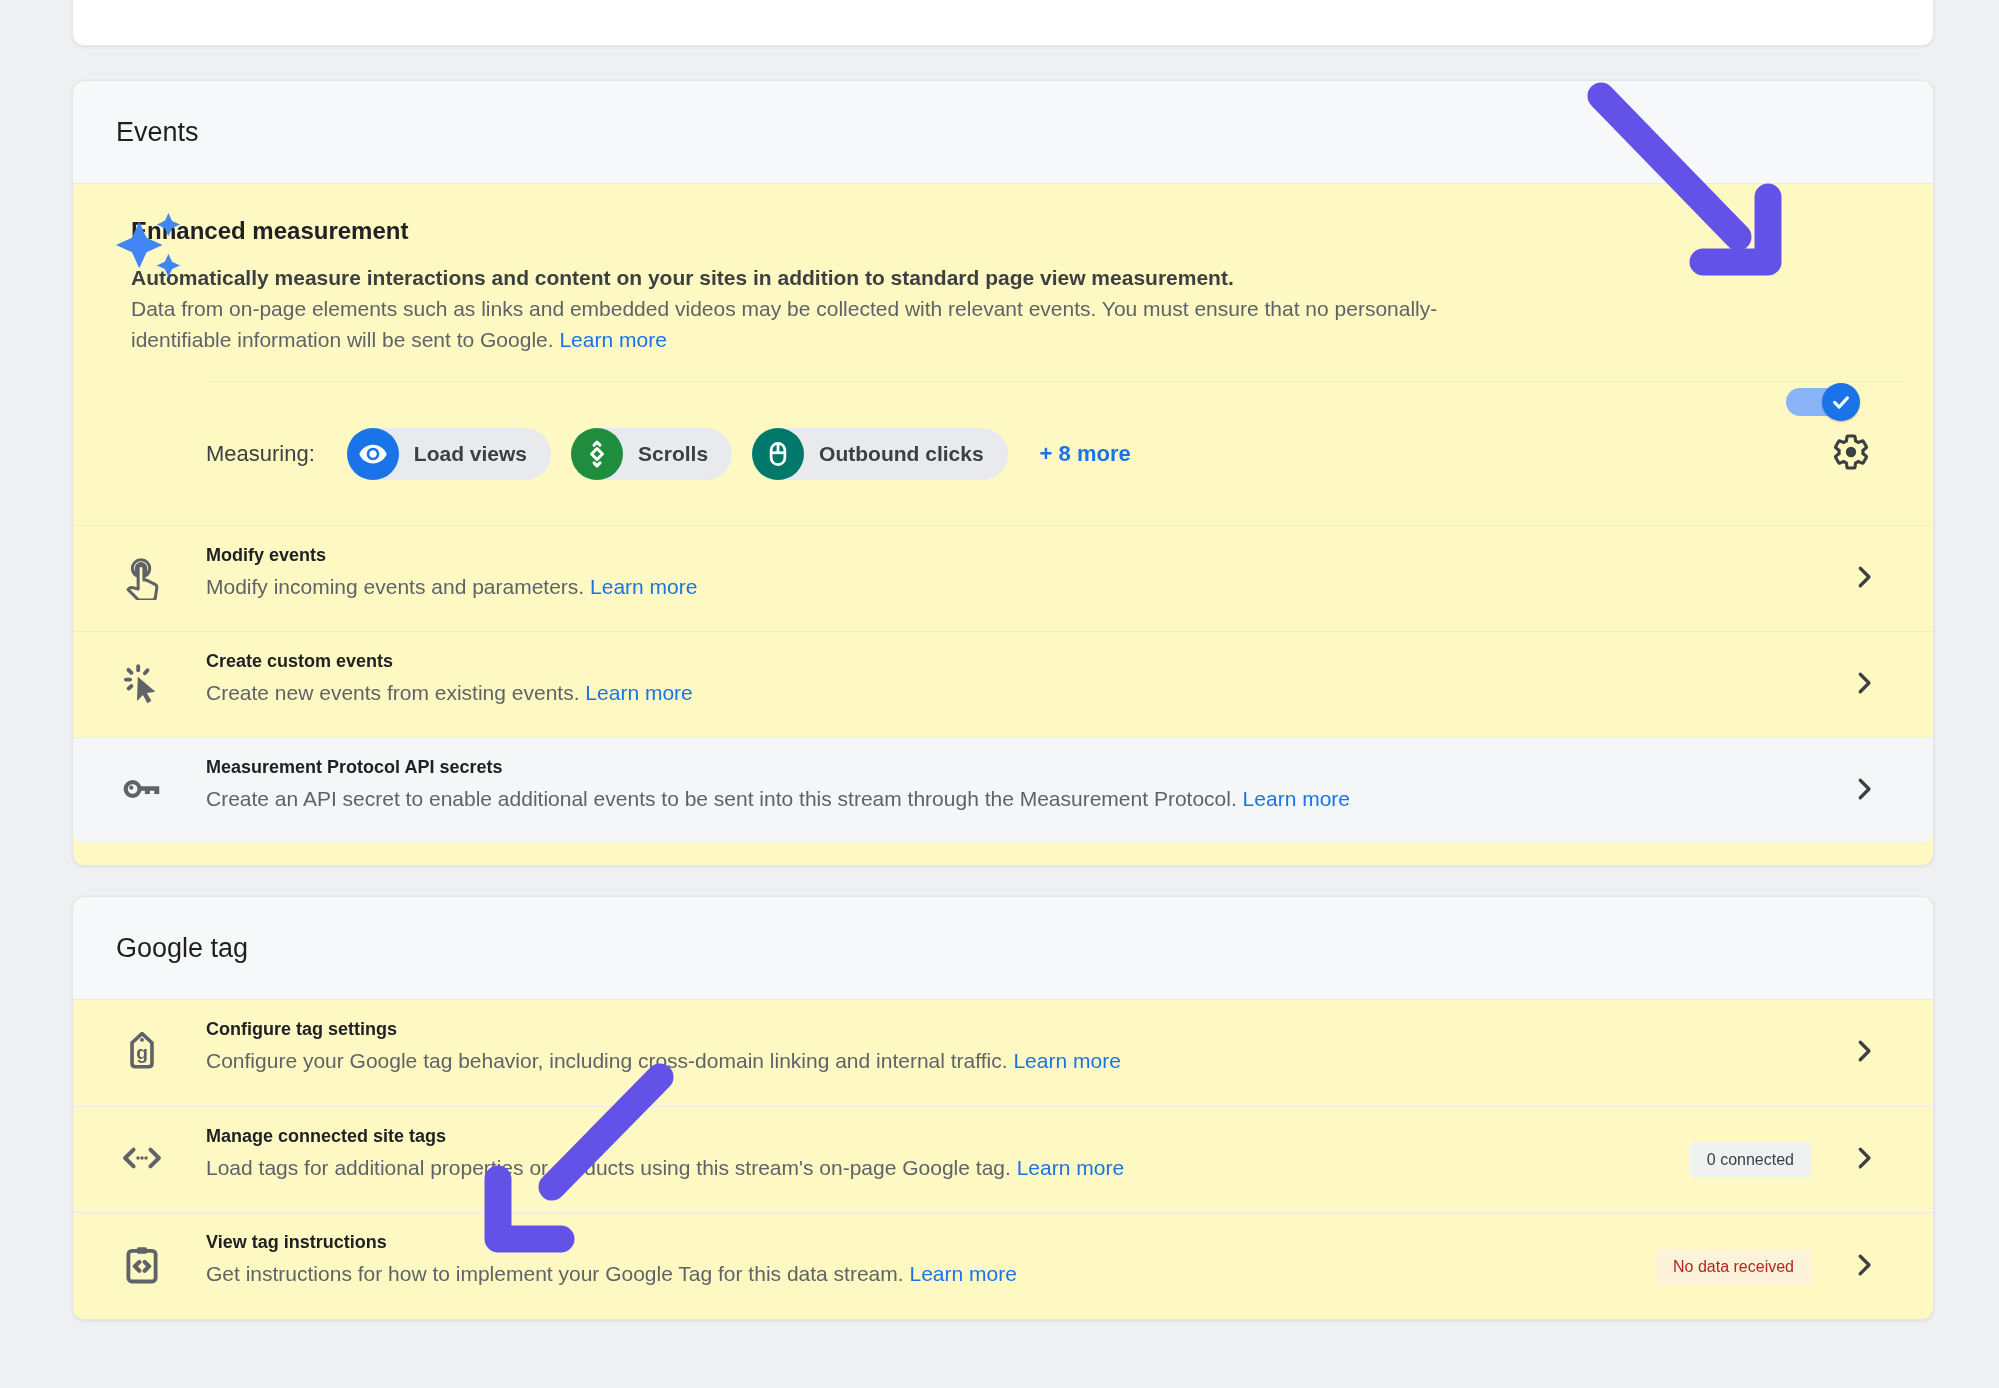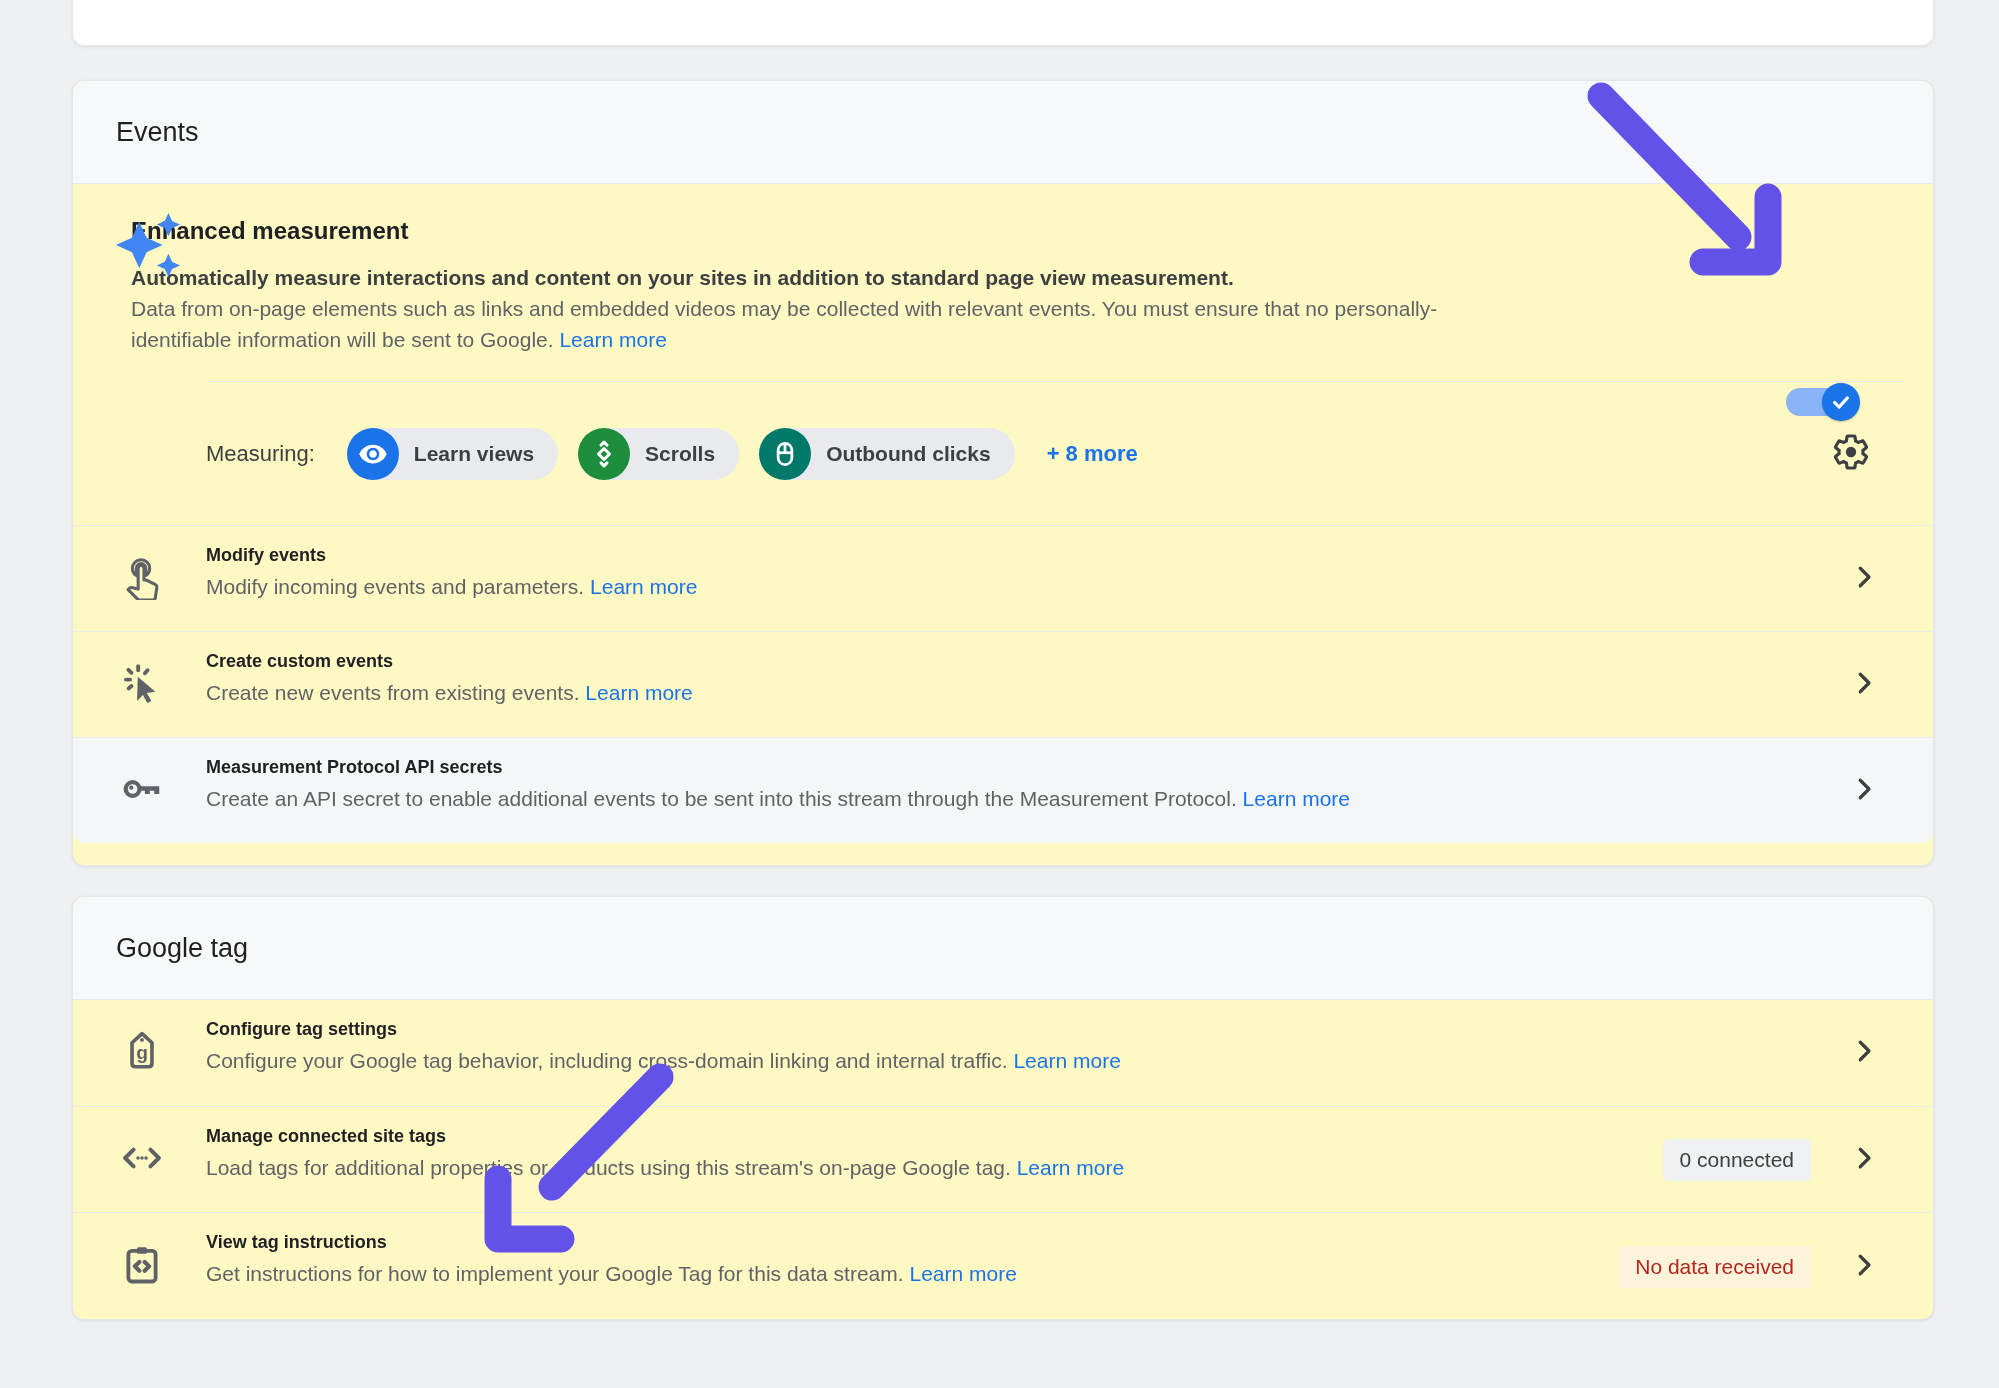--- a/index.html
+++ b/index.html
@@ -65,21 +65,21 @@
   
   .row { position: relative; height: 106px; border-top: 1px solid #e9ebee; padding: 19px 260px 0 133px; cursor: pointer; }
   .row-icon { position: absolute; left: 46px; top: 50%; transform: translateY(-50%); }
   .row-title { font-size: 18px; font-weight: 700; color: #202124; }
   .row-desc { margin-top: 9px; font-size: 21px; color: #5f6368; white-space: nowrap; }
   .chevron { position: absolute; right: 54px; top: 50%; transform: translateY(-50%); }
   .row-gray { background: #f5f6f8; border-radius: 0 0 12px 12px; }
   .row-last { height: 109px; border-radius: 0 0 12px 12px; }
   .badge {
     position: absolute; right: 122px; top: 50%; transform: translateY(-50%);
-    font-size: 21px; padding: 9px 17px; border-radius: 4px; white-space: nowrap;
+    font-size: 16px; padding: 9px 17px; border-radius: 4px; white-space: nowrap;
   }
   .badge-neutral { background: #f0f1f3; color: #3c4043; }
   .badge-warning { background: #fdf3da; color: #b3261e; }
   #arrows { position: absolute; left: 0; top: 0; z-index: 30; pointer-events: none; }
 </style>
 </head>
 <body>
 
 <div id="screen">
 
@@ -121,21 +121,21 @@
 
       <div class="measuring">
         <span class="measuring-label">Measuring:</span>
 
         <span class="chip">
           <span class="chip-circle" style="background:#1a73e8">
             <svg width="30" height="30" viewBox="0 0 24 24">
               <path fill="#fff" d="M12 4.5C7 4.5 2.73 7.61 1 12c1.73 4.39 6 7.5 11 7.5s9.27-3.11 11-7.5c-1.73-4.39-6-7.5-11-7.5zM12 17c-2.76 0-5-2.24-5-5s2.24-5 5-5 5 2.24 5 5-2.24 5-5 5zm0-8c-1.66 0-3 1.34-3 3s1.34 3 3 3 3-1.34 3-3-1.34-3-3-3z"></path>
             </svg>
           </span>
-          <span class="chip-label">Learn views</span>
+          <span class="chip-label">Load views</span>
         </span>
 
         <span class="chip">
           <span class="chip-circle" style="background:#1e8e3e">
             <svg width="30" height="30" viewBox="0 0 24 24" fill="none" stroke="#fff" stroke-width="2.4" stroke-linejoin="round" stroke-linecap="round">
               <path d="M12 7.6 L16.4 12 L12 16.4 L7.6 12 Z"></path>
               <path d="M9.6 4.9 L12 2.5 L14.4 4.9"></path>
               <path d="M9.6 19.1 L12 21.5 L14.4 19.1"></path>
             </svg>
           </span>

